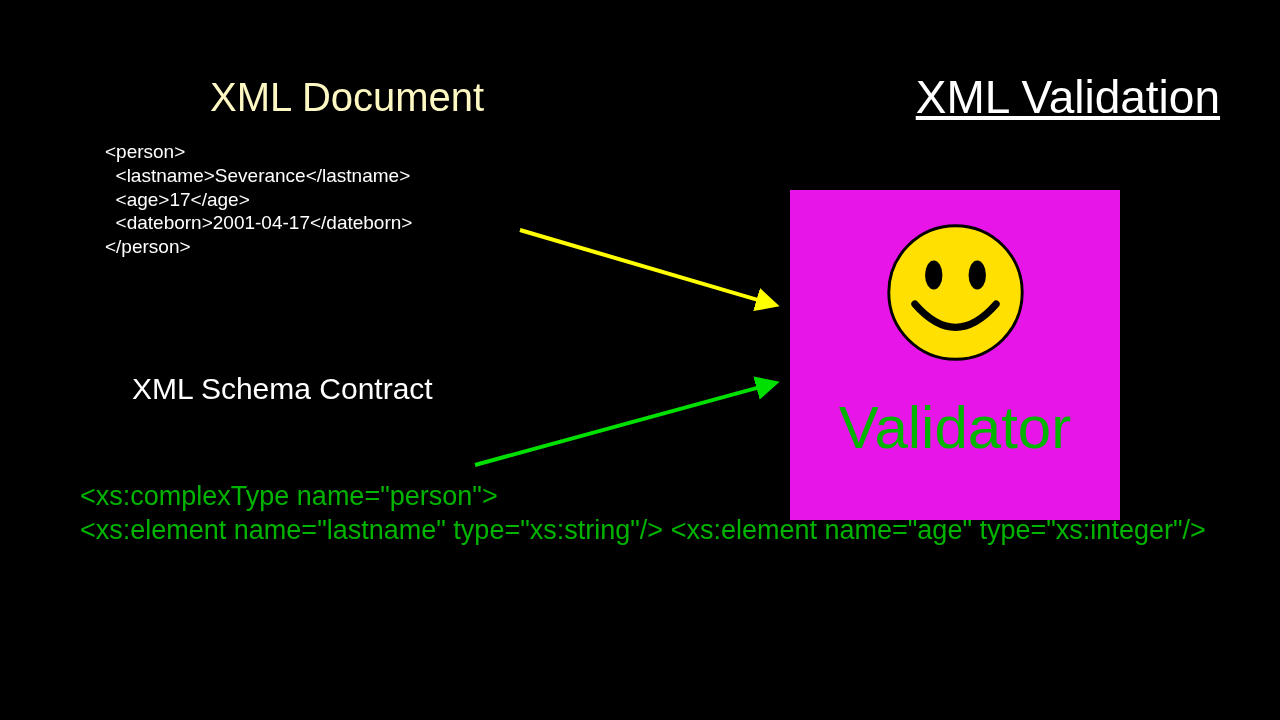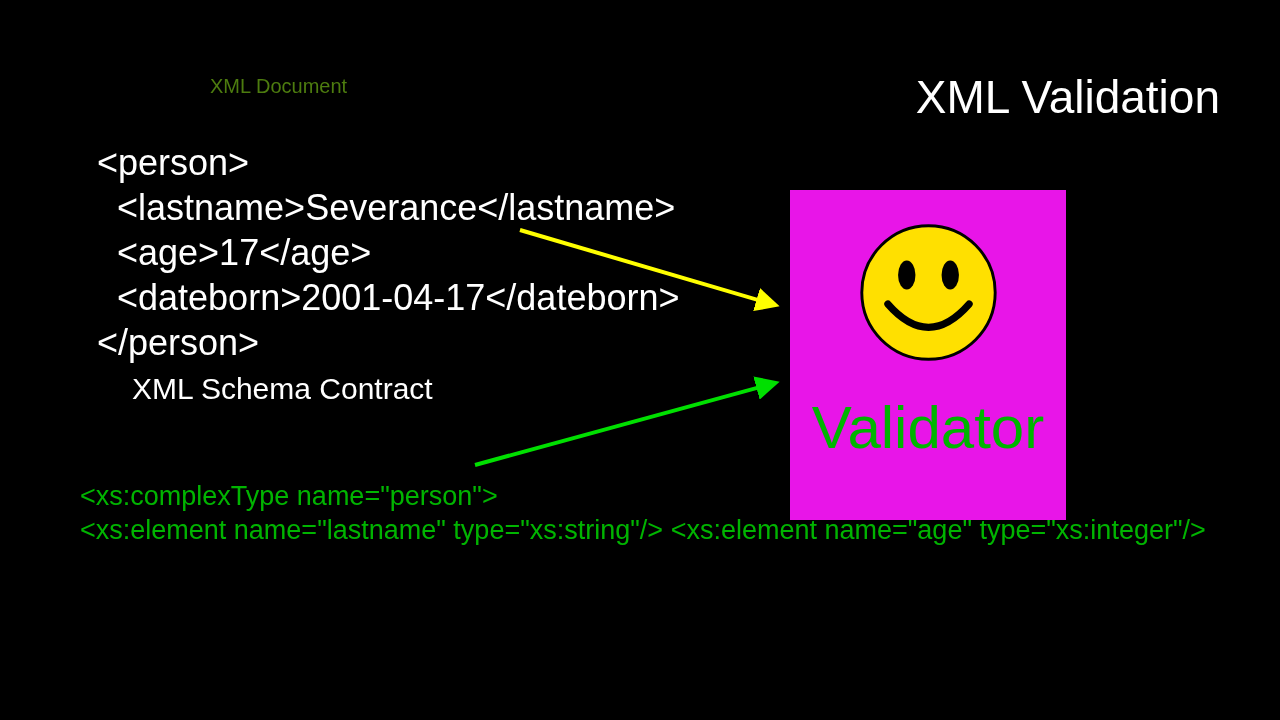--- a/index.html
+++ b/index.html
@@ -11,34 +11,35 @@
     font-family: Arial, Helvetica, sans-serif;
     overflow: hidden;
   }
   .title-main {
     position: absolute;
     top: 70px;
     right: 60px;
     color: #ffffff;
     font-size: 46px;
     font-weight: normal;
+    text-decoration: underline;
   }
   .heading-doc {
     position: absolute;
     top: 75px;
     left: 210px;
-    color: #4d7c0f;
-    font-size: 20px;
+    color: #fef9c3;
+    font-size: 40px;
   }
   .xml-block {
     position: absolute;
     top: 140px;
-    left: 97px;
+    left: 105px;
     color: #ffffff;
-    font-size: 36px;
+    font-size: 19px;
     line-height: 1.25;
     white-space: pre;
   }
   .heading-schema {
     position: absolute;
     top: 372px;
     left: 132px;
     color: #ffffff;
     font-size: 30px;
   }
@@ -48,21 +49,21 @@
     left: 80px;
     color: #00b400;
     font-size: 27px;
     line-height: 1.25;
     white-space: nowrap;
   }
   .validator-box {
     position: absolute;
     top: 190px;
     left: 790px;
-    width: 276px;
+    width: 330px;
     height: 330px;
     background: #e815e8;
     display: flex;
     flex-direction: column;
     align-items: center;
     justify-content: flex-start;
     padding-top: 30px;
   }
   .validator-label {
     color: #00b400;

